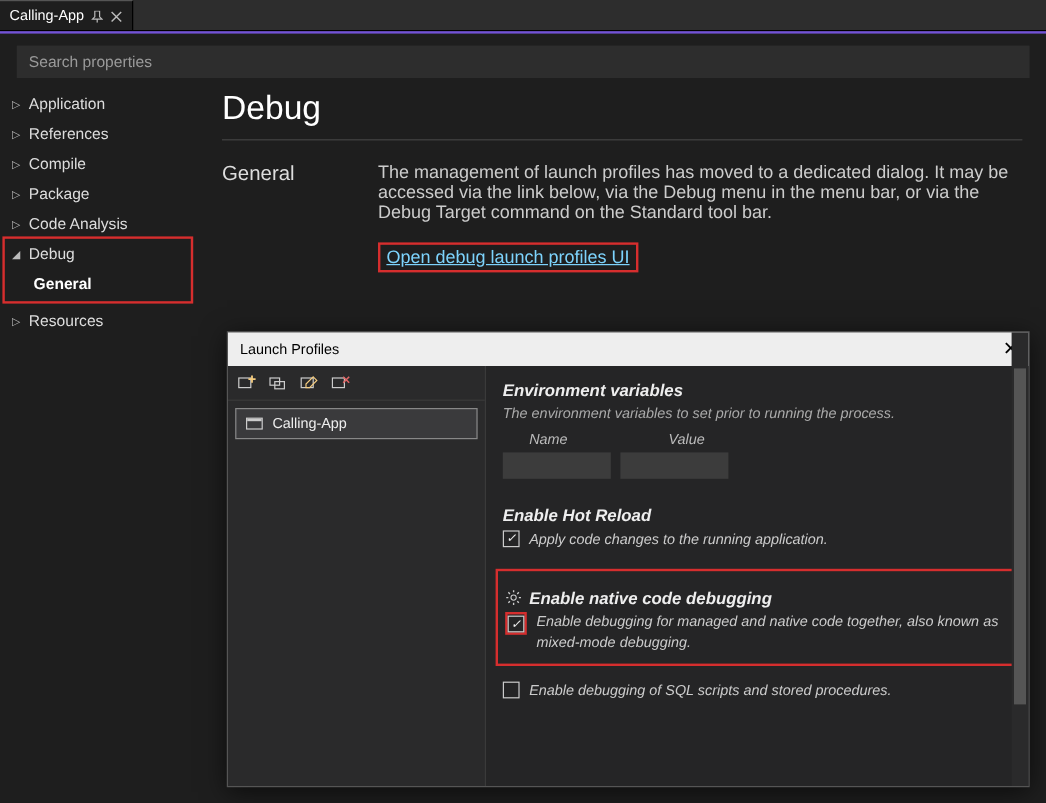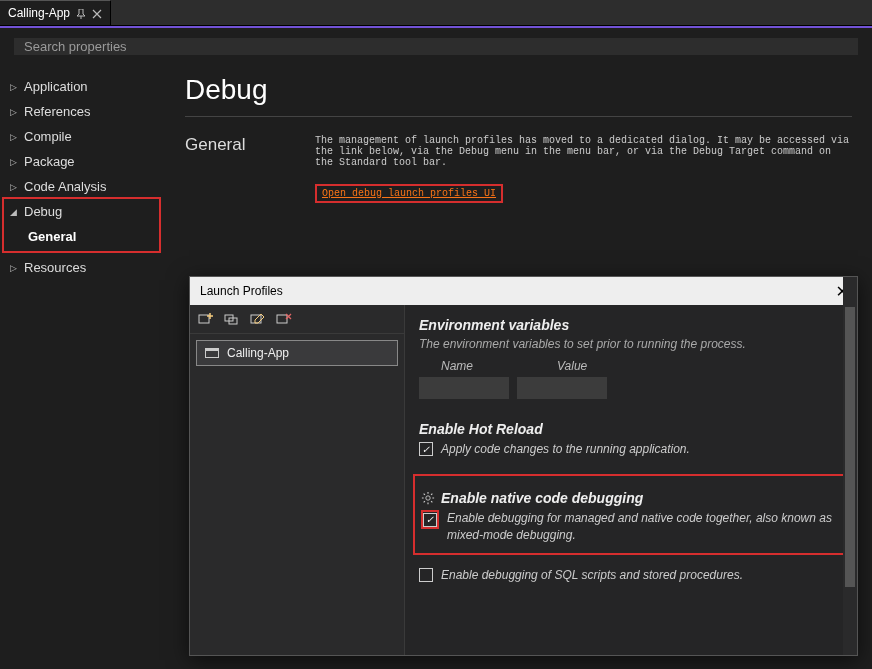--- a/index.html
+++ b/index.html
@@ -36,21 +36,21 @@
     width: 10px; height: 10px; display: inline-block;
   }
   .purple-bar {
     height: 2px;
     background: #7252d6;
   }
   
   .search-bar {
     margin: 10px 14px 10px 14px;
     background: #2d2d2d;
-    height: 17px;
+    height: 27px;
     display: flex;
     align-items: center;
     padding: 0 10px;
     color: #9a9a9a;
     font-size: 13px;
   }
   
   .main {
     display: flex;
     position: absolute;
@@ -105,25 +105,24 @@
   .section-row { display: flex; }
   .section-label {
     width: 130px;
     font-size: 17px;
     font-weight: 400;
     color: #ddd;
   }
   .section-body {
     flex: 1;
     color: #ccc;
-    font-size: 10px;
-    font-family: Liberation Mono, monospace;
+    font-size: 15px;
   }
   .link {
-    color: #f97316;
+    color: #7dd3fc;
     text-decoration: underline;
     cursor: pointer;
     display: inline-block;
     padding: 1px 2px;
   }
   .red-box-link {
     border: 2px solid #d62e2e;
     display: inline-block;
     padding: 1px 3px;
     margin-top: 16px;

